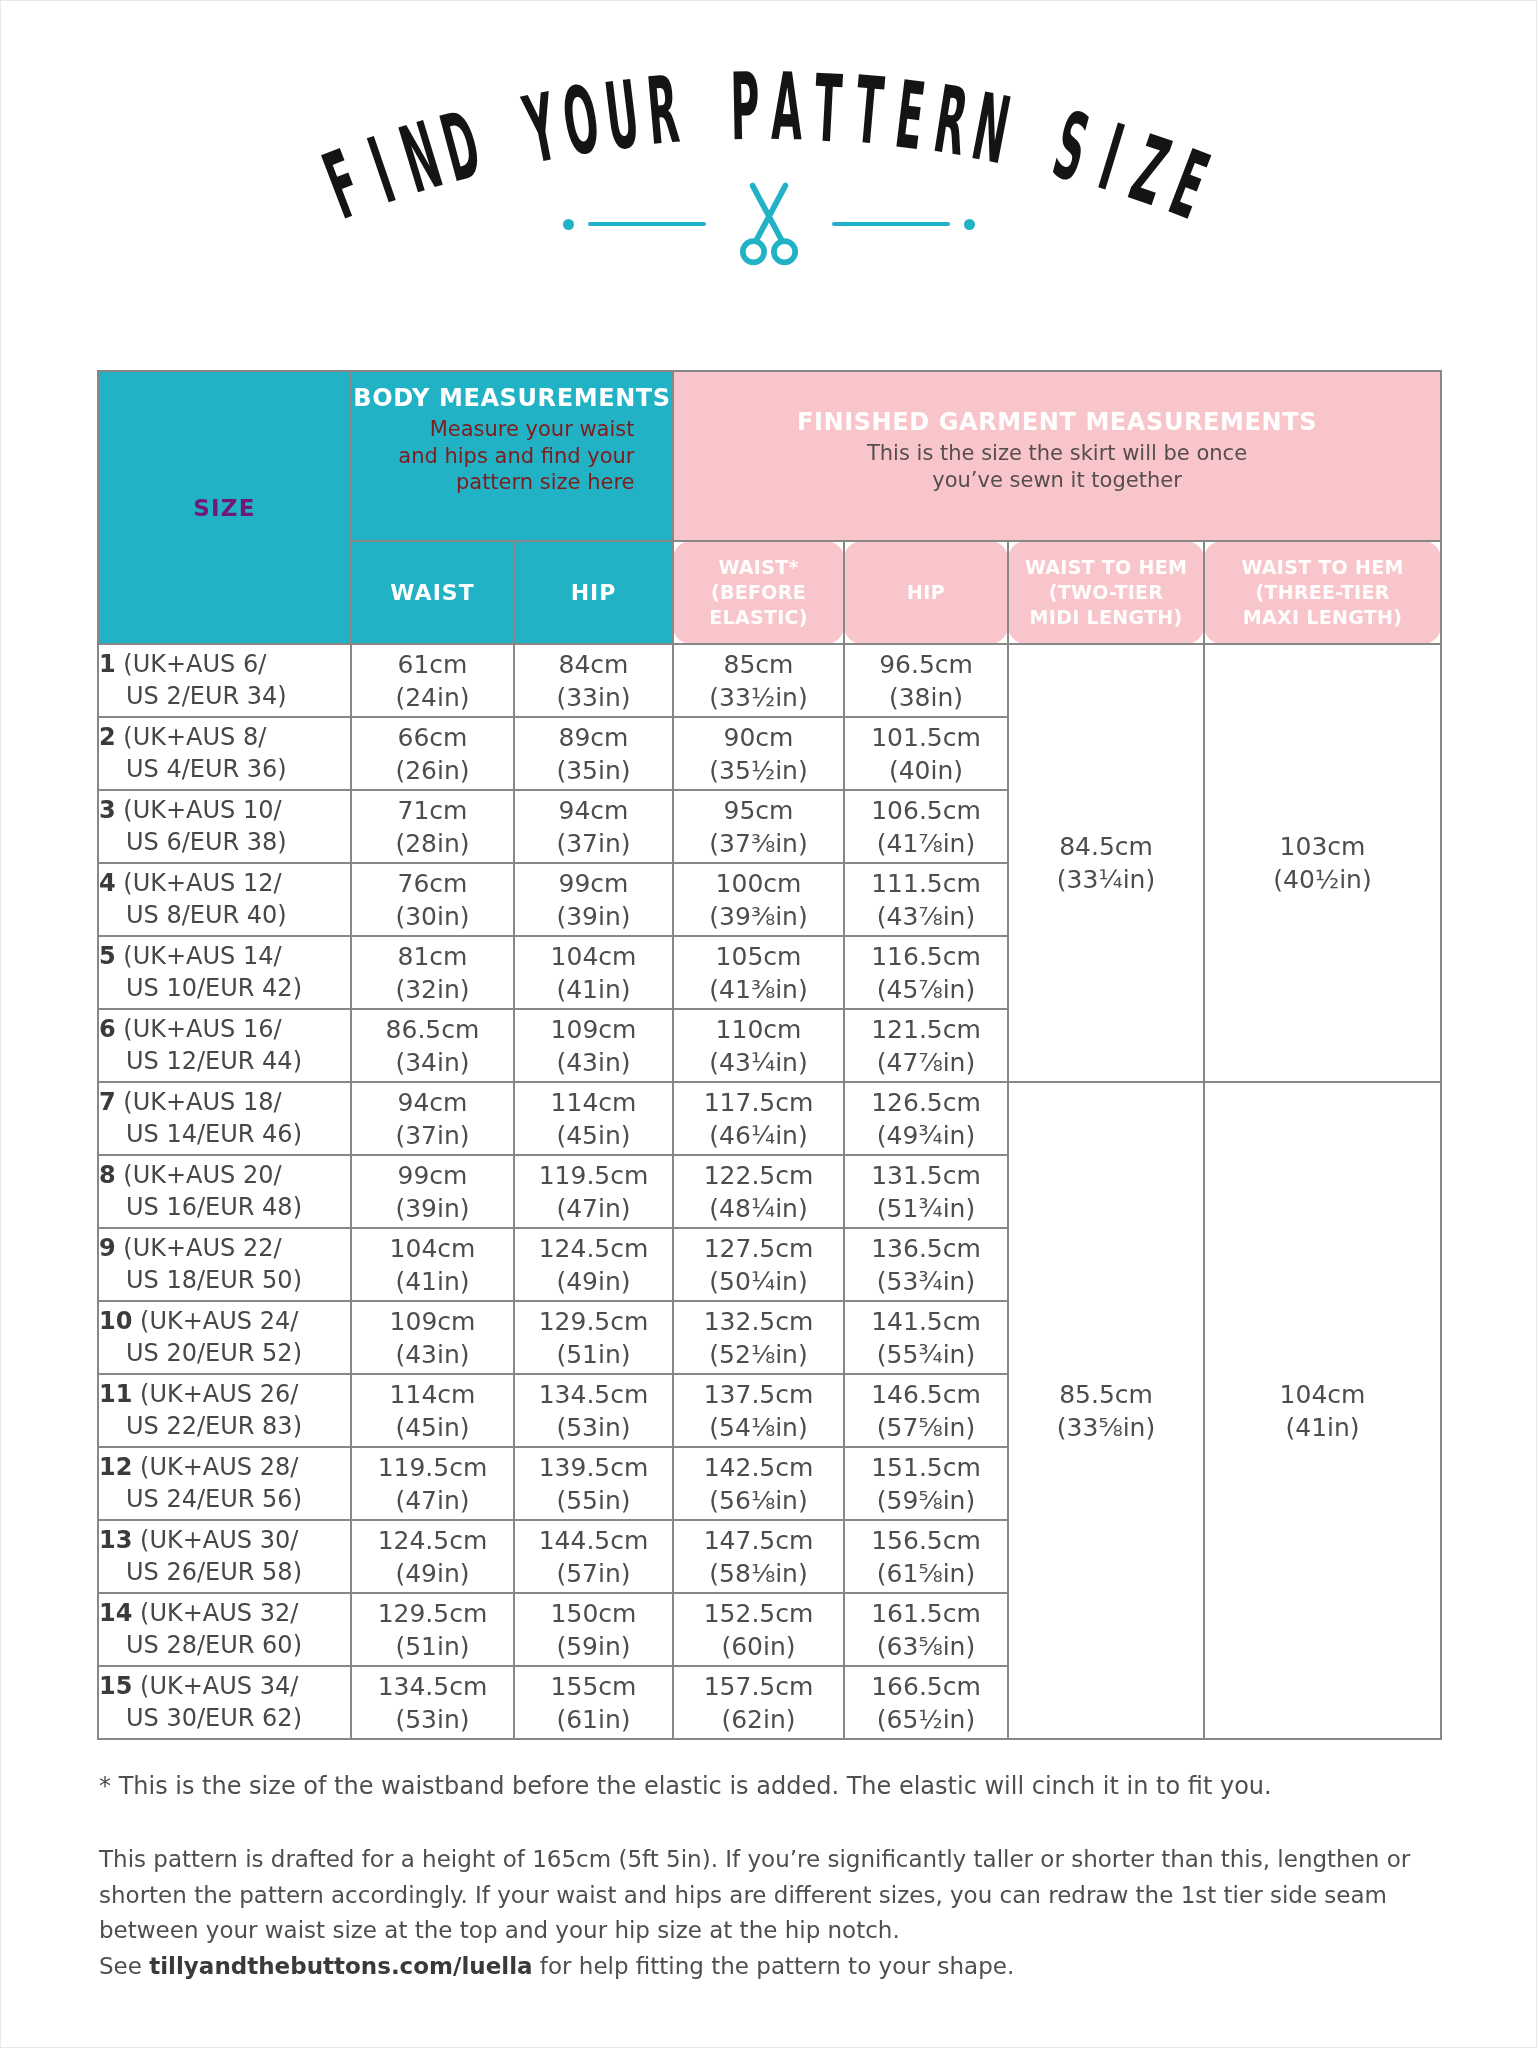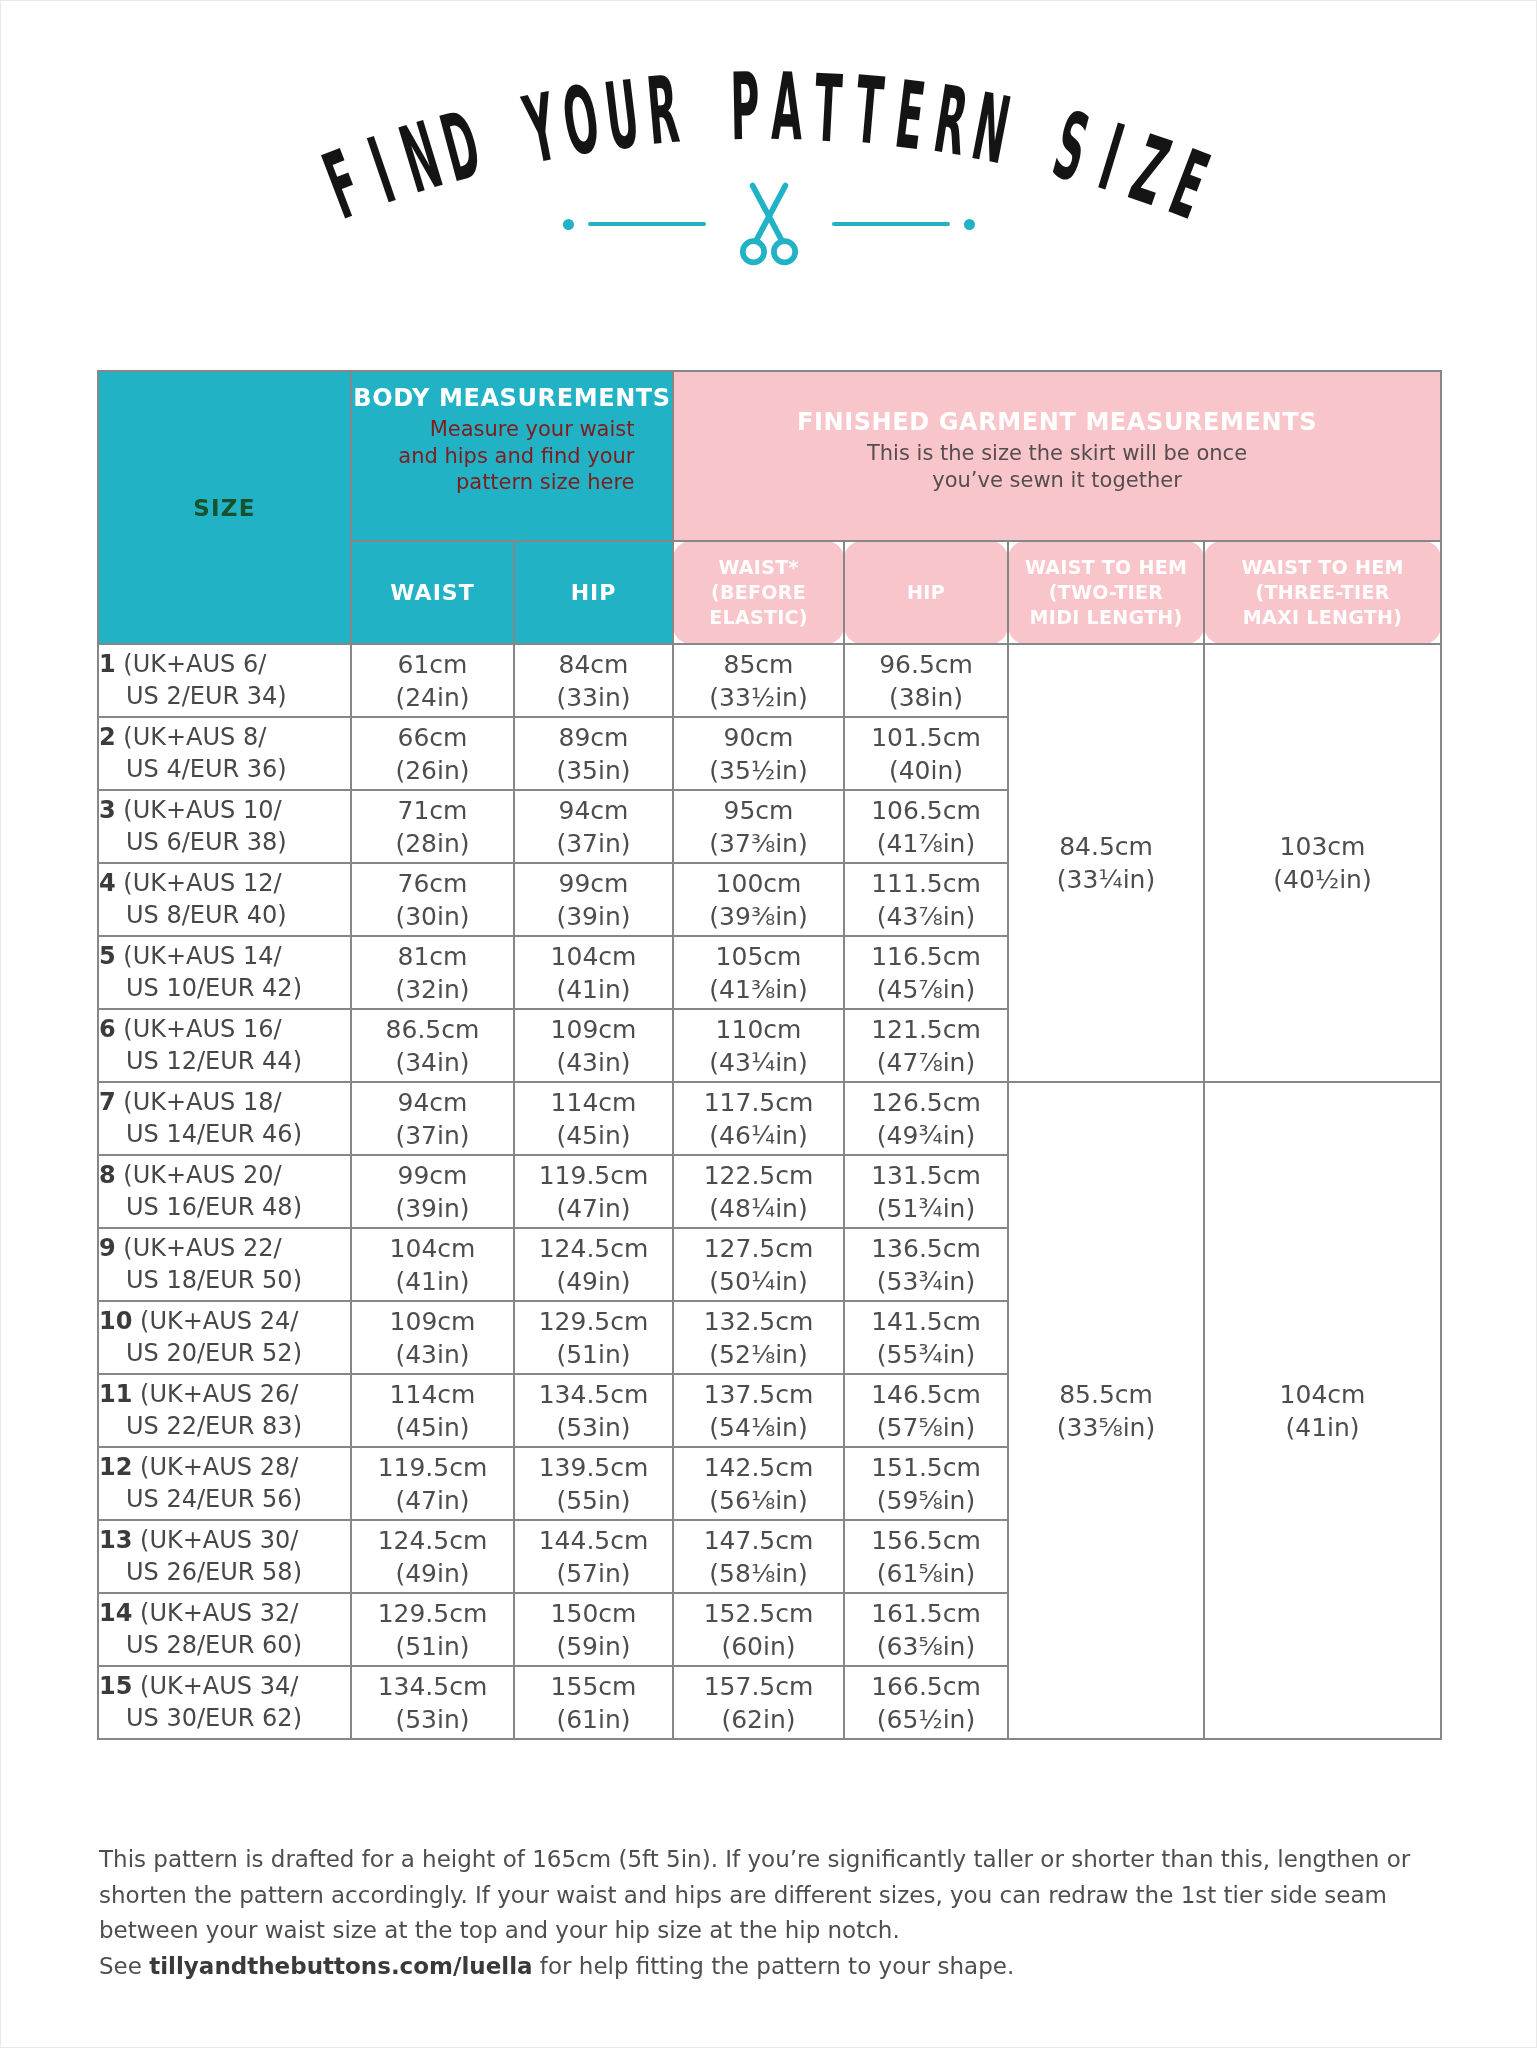--- a/index.html
+++ b/index.html
@@ -43,21 +43,21 @@
   .head-row1 th { height:170px; }
   .group-th { vertical-align:top; text-align:center; }
   .group-th.teal { padding-top:12px; }
   .group-th.pink { padding-top:36px; }
   .group-title { color:#ffffff; font-weight:bold; font-size:24px; letter-spacing:0.6px; }
   .group-sub { font-size:21px; line-height:1.27; margin:4px auto 0; font-weight:normal; }
   .body-sub { color:#7f1d1d; max-width:245px;text-align:right; }
   .garment-sub { color:#564d4f; max-width:395px; }
 
   .size-th {
-    color:#14532d; font-weight:bold; font-size:23px; letter-spacing:1.2px;
+    color:#701a75; font-weight:bold; font-size:23px; letter-spacing:1.2px;
     text-align:center; vertical-align:middle; padding-top:34px;
   }
   .sub-th { color:#ffffff; font-weight:bold; text-align:center; vertical-align:middle; height:103px; }
   .sub-th.teal { font-size:22px; letter-spacing:1px; }
   .sub-th.pink { font-size:19px; line-height:1.3; letter-spacing:0.3px; color:rgba(255,255,255,0.97);border-radius:18px; }
 
   tbody tr { height:73px; }
   .val-cell {
     text-align:center; vertical-align:middle; background:#ffffff;
     font-size:25px; line-height:1.32; color:var(--text);
@@ -262,19 +262,20 @@
         <tr>
           <td class="size-cell"><b>15</b> (UK+AUS 34/<br><span class="indent">US 30/EUR 62)</span></td>
           <td class="val-cell">134.5cm<br>(53in)</td>
           <td class="val-cell">155cm<br>(61in)</td>
           <td class="val-cell">157.5cm<br>(62in)</td>
           <td class="val-cell">166.5cm<br>(65½in)</td>
         </tr>
       </tbody>
   </table>
 
+  <div class="footnote">* This is the size of the waistband before the elastic is added. The elastic will cinch it in to fit you.</div>
 
   <p class="note">
     <span>This pattern is drafted for a height of 165cm (5ft 5in). If you’re significantly taller or shorter than this, lengthen or shorten the pattern accordingly. If your waist and hips are different sizes, you can redraw the 1st tier side seam between your waist size at the top and your hip size at the hip notch.</span><br>
     <span>See </span><b>tillyandthebuttons.com/luella</b><span> for help fitting the pattern to your shape.</span>
   </p>
 
 </div>
 
 </body></html>

